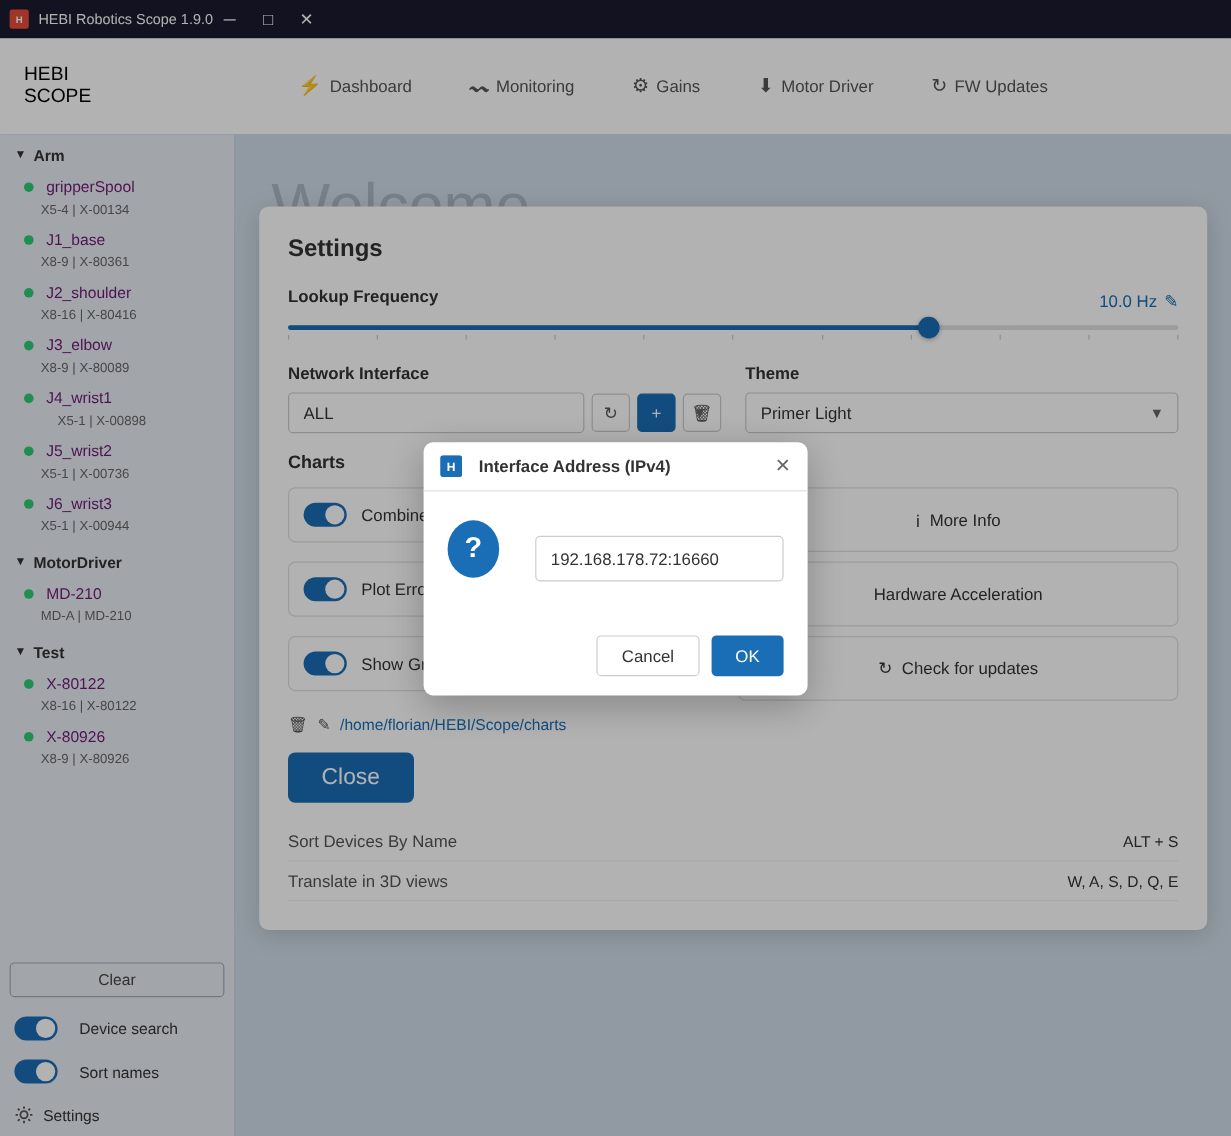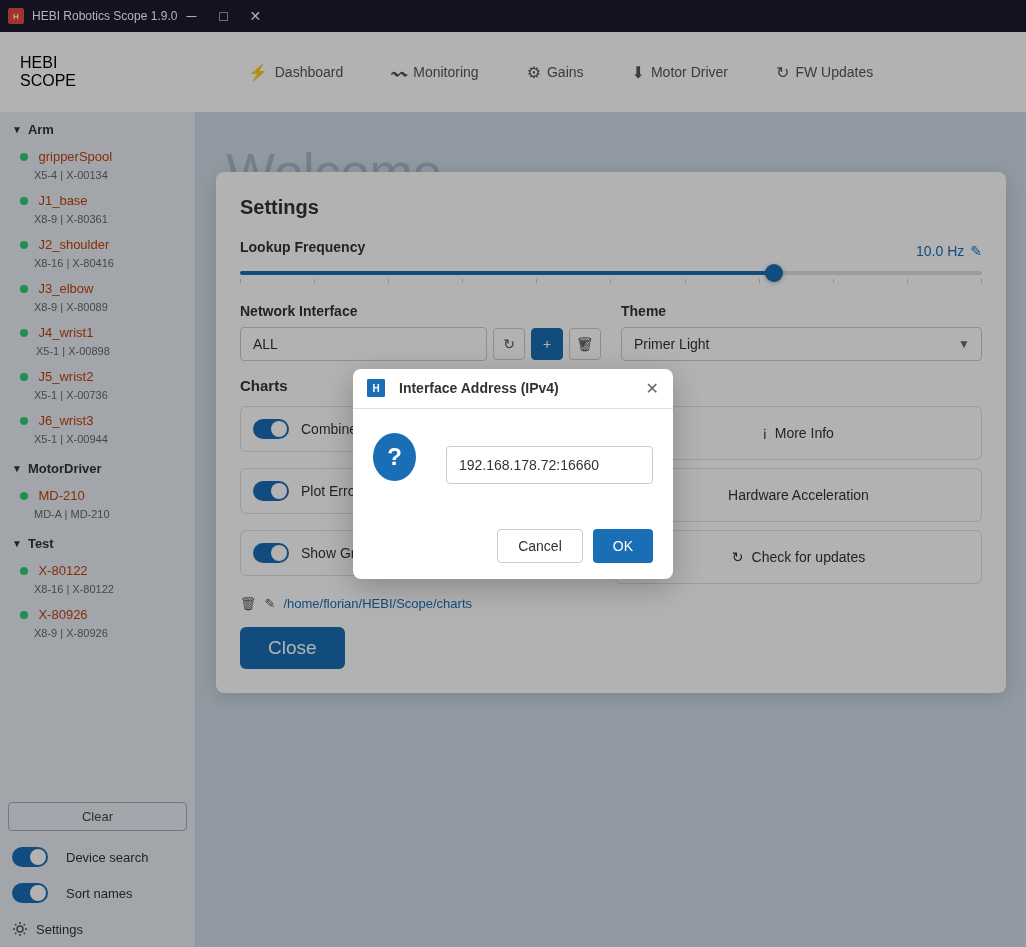--- a/index.html
+++ b/index.html
@@ -53,21 +53,21 @@
     }
     .sidebar-section-header {
       display: flex; align-items: center; gap: 6px;
       padding: 10px 12px 6px; font-size: 13px; font-weight: 600; color: #333;
       cursor: pointer;
     }
     .sidebar-section-header .arrow { font-size: 10px; }
     .sidebar-device {
       padding: 4px 12px 4px 20px; cursor: pointer;
     }
-    .sidebar-device .device-name { font-size: 13px; color: #c2410c; }
+    .sidebar-device .device-name { font-size: 13px; color: #701a75; }
     .sidebar-device .device-id { font-size: 11px; color: #666; }
     .device-dot { display: inline-block; width: 8px; height: 8px; border-radius: 50%; background: #2ecc71; margin-right: 6px; }
     .sidebar-clear-btn {
       width: 100%; padding: 6px; background: transparent; border: 1px solid #aab; border-radius: 4px;
       font-size: 13px; color: #444; cursor: pointer; text-align: center;
     }
     .sidebar-toggle-row {
       display: flex; align-items: center; gap: 18px; padding: 8px 12px;
     }
     .toggle-switch {
@@ -282,21 +282,21 @@
         <span style="margin-left:14px" class="device-id">X8-16 | X-80416</span>
       </div>
       <div class="sidebar-device">
         <span class="device-dot"></span>
         <span class="device-name">J3_elbow</span><br>
         <span style="margin-left:14px" class="device-id">X8-9 | X-80089</span>
       </div>
       <div class="sidebar-device">
         <span class="device-dot"></span>
         <span class="device-name">J4_wrist1</span><br>
-        <span style="margin-left:16px" class="device-id">X5-1 | X-00898</span>
+        <span style="margin-left:28px" class="device-id">X5-1 | X-00898</span>
       </div>
       <div class="sidebar-device">
         <span class="device-dot"></span>
         <span class="device-name">J5_wrist2</span><br>
         <span style="margin-left:14px" class="device-id">X5-1 | X-00736</span>
       </div>
       <div class="sidebar-device">
         <span class="device-dot"></span>
         <span class="device-name">J6_wrist3</span><br>
         <span style="margin-left:14px" class="device-id">X5-1 | X-00944</span>
@@ -445,20 +445,30 @@
         <div class="path-row">
           <span style="cursor:pointer;">🗑</span>
           <span style="cursor:pointer;">✎</span>
           <a class="path-link" href="#">/home/florian/HEBI/Scope/charts</a>
         </div>
 
         
         <button class="close-btn">Close</button>
 
         
+        <div class="shortcut-rows">
+          <div class="shortcut-row">
+            <span>Sort Devices By Name</span>
+            <span class="shortcut-key">ALT + S</span>
+          </div>
+          <div class="shortcut-row">
+            <span>Translate in 3D views</span>
+            <span class="shortcut-key">W, A, S, D, Q, E</span>
+          </div>
+        </div>
       </div>
     </div>
   </div>
 </div>
 
 <div class="dialog-overlay"></div>
 
 <div class="dialog">
   <div class="dialog-titlebar">
     <div style="display:flex; align-items:center; gap:6px;">

